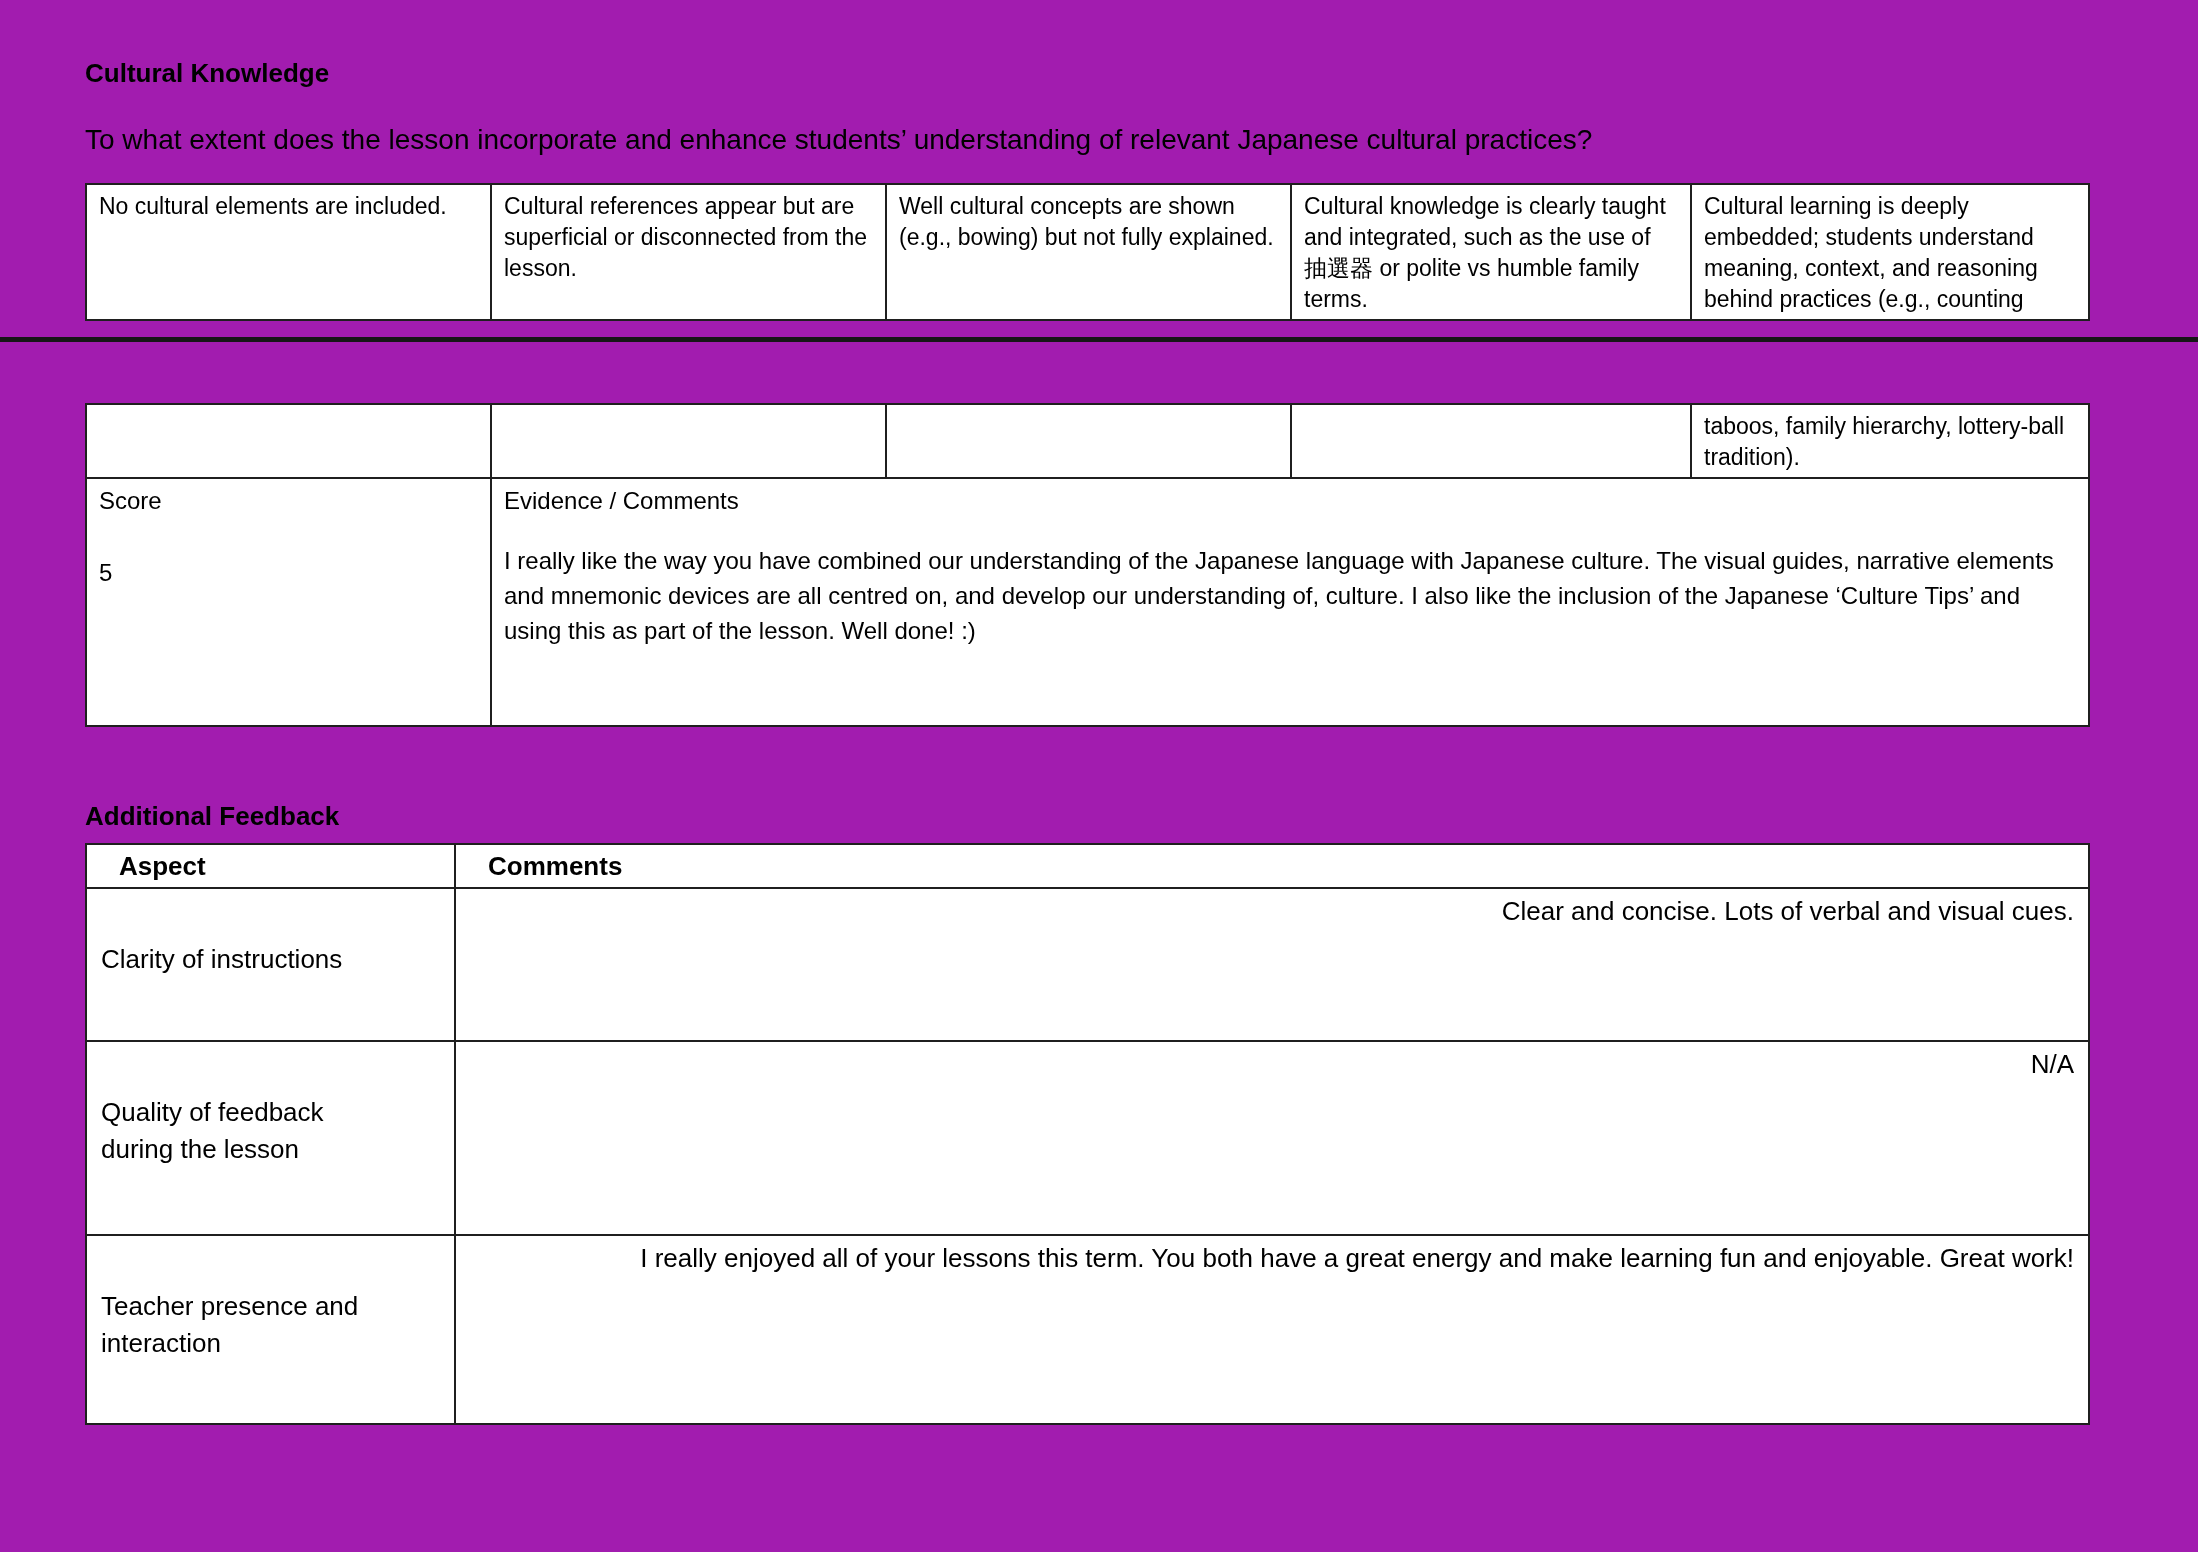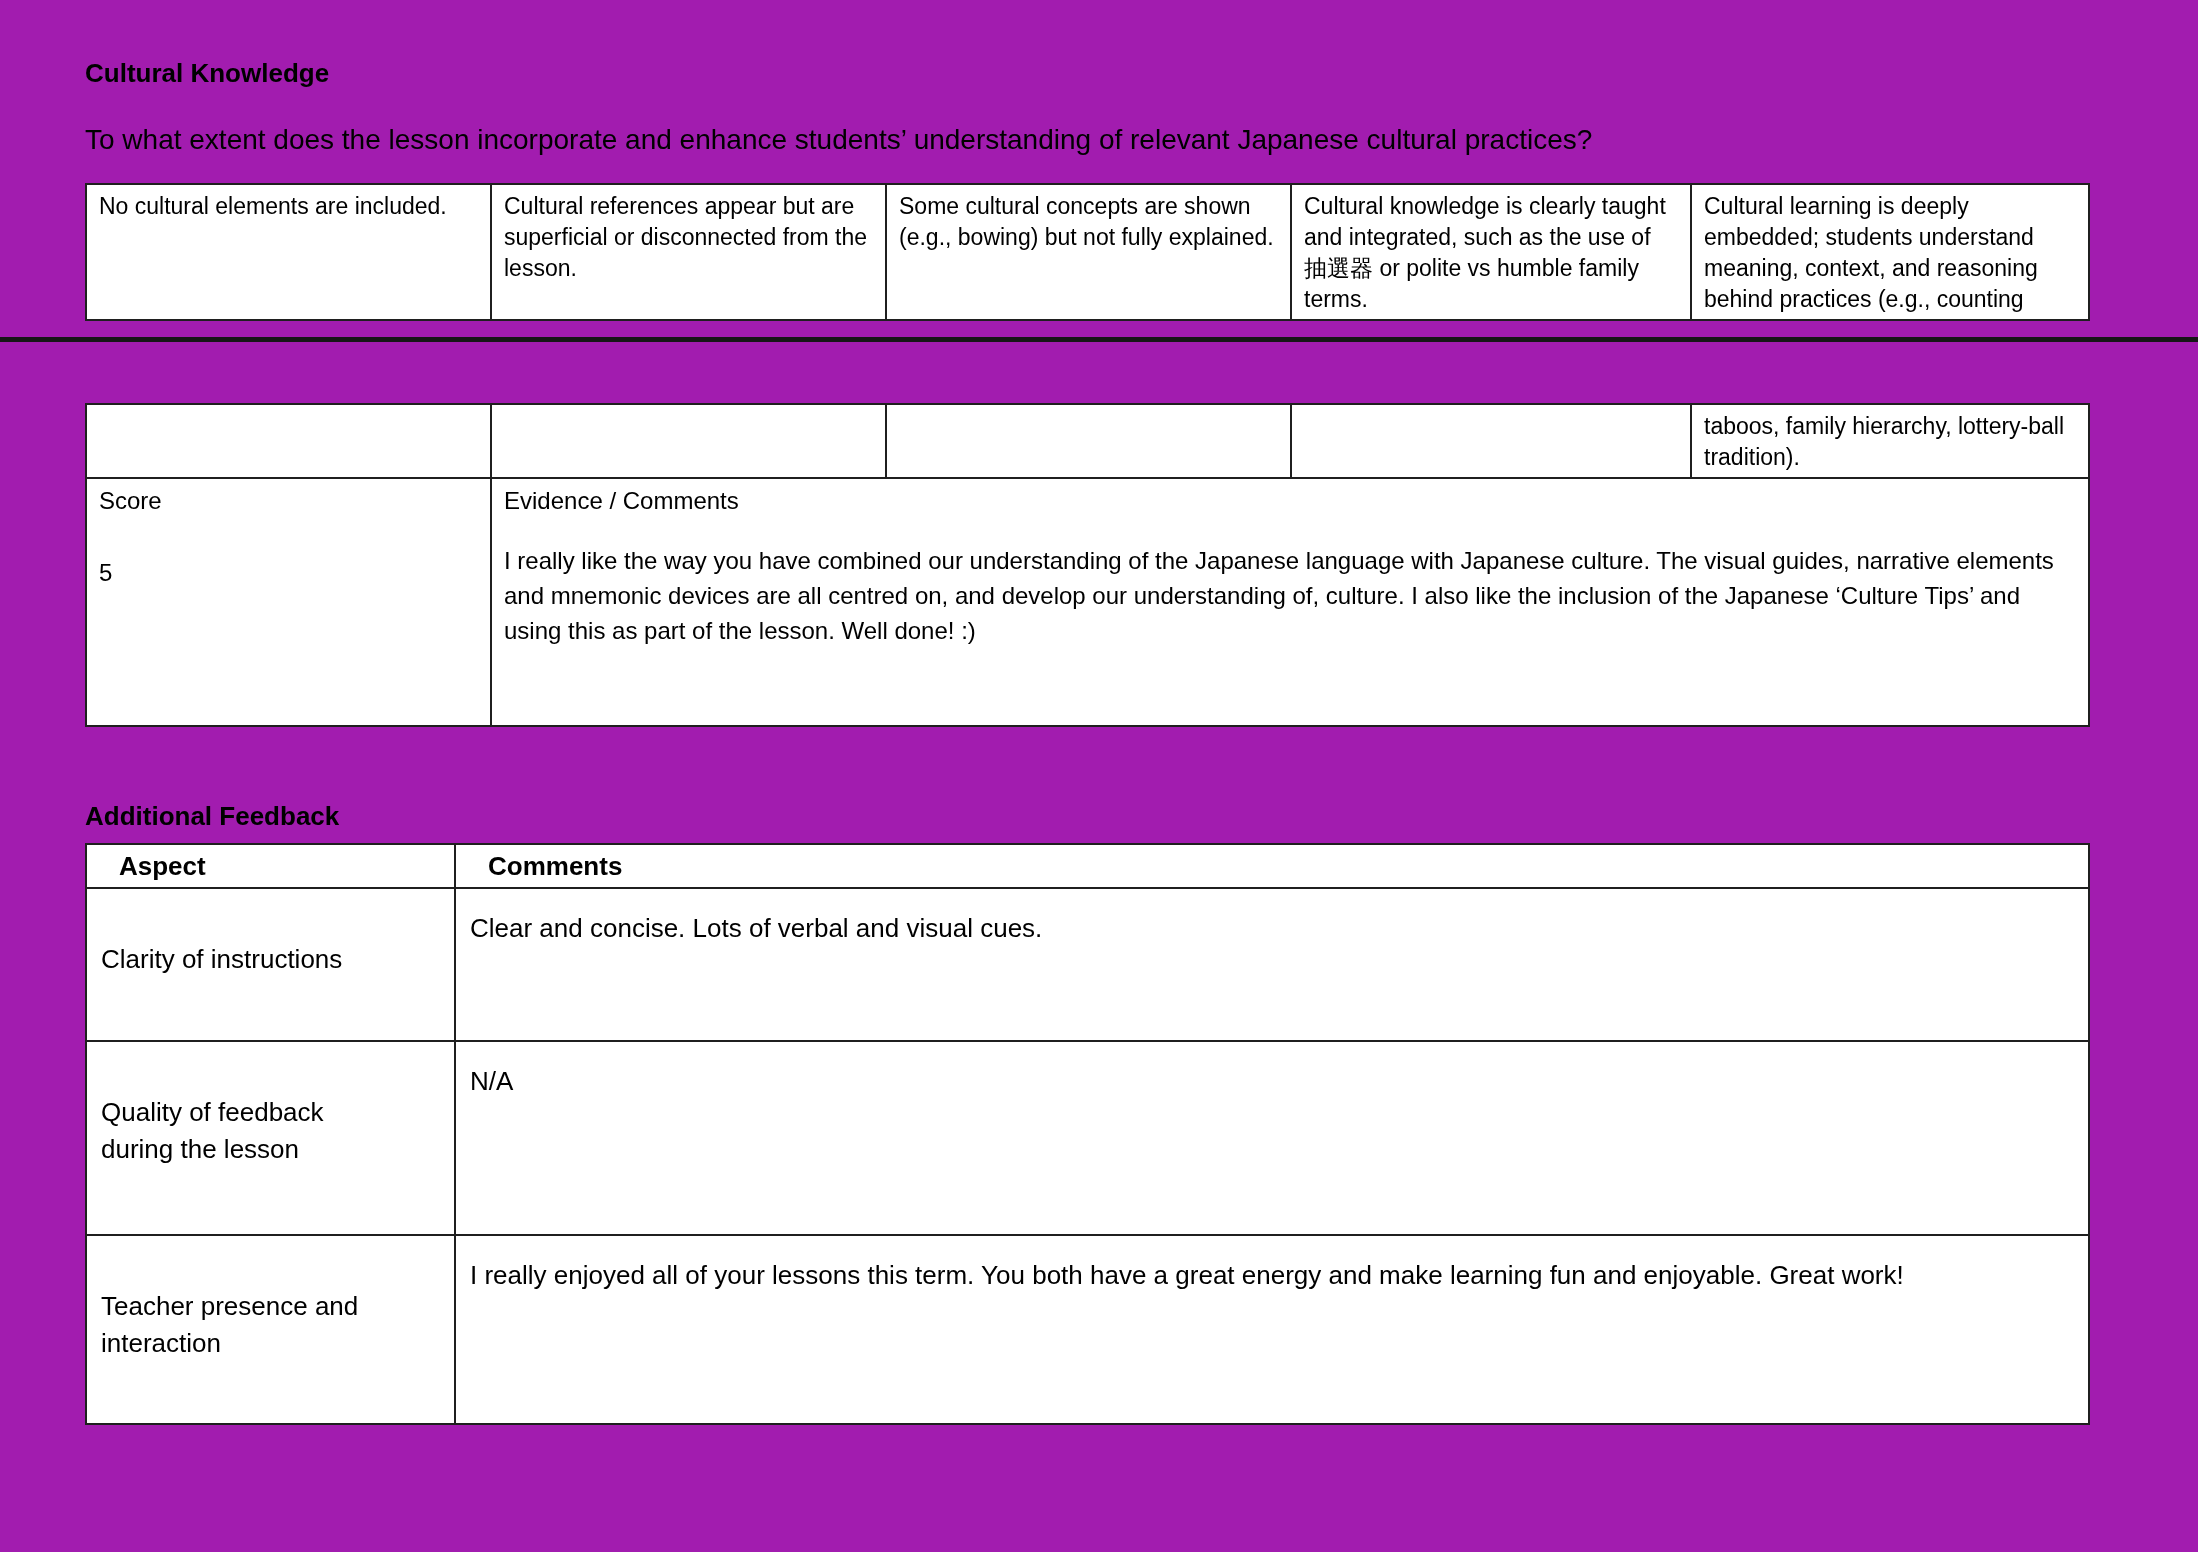--- a/index.html
+++ b/index.html
@@ -42,21 +42,21 @@
   .cont-table .cont-row td { height:68px; }
   .cont-table .score-row td { height:248px; font-size:24px; line-height:32px; }
   .score-value { margin-top:40px; }
   .evidence-text { margin-top:26px; line-height:35px; padding-right:6px; }
 
   
   .feedback-table { position:absolute; left:85px; top:843px; width:2003px; }
   .feedback-table th { height:42px; padding:4px 32px; font-size:26px; font-weight:bold; line-height:34px; vertical-align:middle; }
   .feedback-table td { font-size:26px; line-height:37px; }
   .feedback-table .aspect-cell { padding:52px 70px 8px 14px; }
-  .feedback-table .comment-cell { padding:21px 14px; }
+  .feedback-table .comment-cell { padding:4px 14px;text-align:right; }
   .feedback-table .row-1 td { height:153px; }
   .feedback-table .row-2 td { height:194px; }
   .feedback-table .row-3 td { height:189px; }
 </style>
 </head>
 <body>
 
 <div class="page">
 
   <div class="heading heading-cultural">Cultural Knowledge</div>
@@ -68,21 +68,21 @@
       <col style="width:405px">
         <col style="width:395px">
         <col style="width:405px">
         <col style="width:400px">
         <col style="width:398px">
     </colgroup>
     <tbody>
         <tr>
       <td>No cultural elements are included.</td>
       <td>Cultural references appear but are superficial or disconnected from the lesson.</td>
-      <td>Some cultural concepts are shown (e.g., bowing) but not fully explained.</td>
+      <td>Well cultural concepts are shown (e.g., bowing) but not fully explained.</td>
       <td>Cultural knowledge is clearly taught and integrated, such as the use of 抽選器 or polite vs humble family terms.</td>
       <td>Cultural learning is deeply embedded; students understand meaning, context, and reasoning behind practices (e.g., counting</td>
     </tr>
   </tbody>
     </table>
 
   <div class="page-break"></div>
 
   <table class="cont-table">
     <colgroup>

